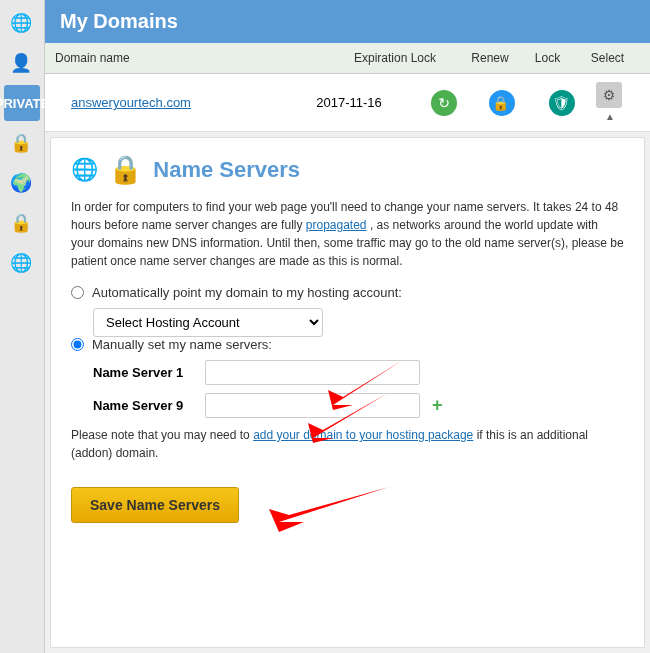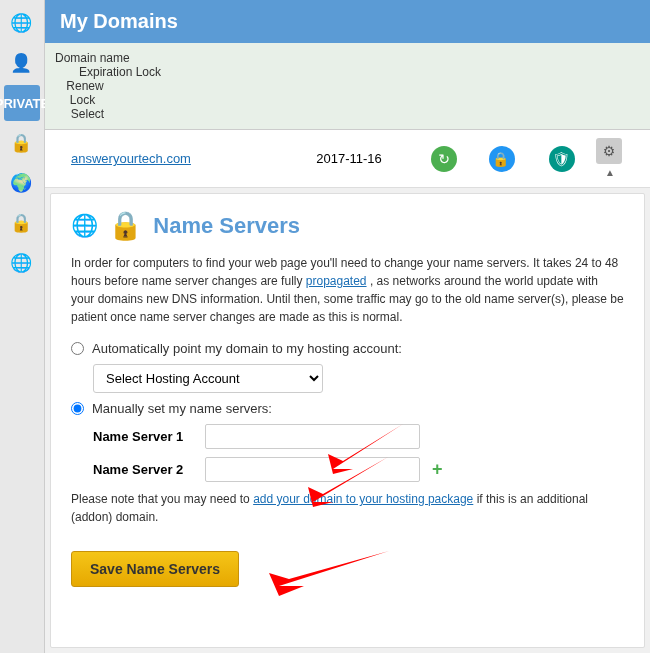--- a/index.html
+++ b/index.html
@@ -59,22 +59,21 @@
     }
 
     
     .table-header {
       display: flex;
       background: #e8f0e8;
       border-bottom: 1px solid #ccc;
       padding: 8px 10px;
       font-size: 12px;
       color: #333;
-      align-items: flex-start;
-      flex-direction: column;
+      align-items: flex-end;
     }
 
     .th-domain { flex: 1; }
     .th-expiration { width: 130px; text-align: center; }
     .th-renew { width: 60px; text-align: center; }
     .th-lock { width: 55px; text-align: center; }
     .th-privacy { width: 65px; text-align: center; }
 
     
     .domain-row {
@@ -170,21 +169,21 @@
     }
 
     .option-label {
       font-size: 13px;
       color: #333;
     }
 
     
     .select-container {
       margin-left: 22px;
-      margin-bottom: 8px;
+      margin-bottom: 0;
     }
 
     .hosting-select {
       padding: 5px 8px;
       border: 1px solid #ccc;
       border-radius: 3px;
       width: 230px;
       font-size: 13px;
       cursor: pointer;
       background: white;
@@ -339,21 +338,21 @@
           <input type="radio" name="ns-option" id="manual-opt" checked="" style="">
           <label for="manual-opt" class="option-label">Manually set my name servers:</label>
         </div>
 
         <div class="name-server-section" style="position:relative;">
           <div class="ns-row">
             <span class="ns-label">Name Server 1</span>
             <input type="text" class="ns-input" value="" style="">
           </div>
           <div class="ns-row">
-            <span class="ns-label">Name Server 2</span>
+            <span class="ns-label">Name Server 9</span>
             <input type="text" class="ns-input" value="" style="">
             <span class="plus-btn">+</span>
           </div>
 
           <svg style="position:absolute; top:-5px; left:180px; pointer-events:none;" width="130" height="55">
             <polygon points="130,5 60,50 80,50 60,55 55,35 70,42 130,5" fill="red"></polygon>
           </svg>
 
           <svg style="position:absolute; top:28px; left:165px; pointer-events:none;" width="130" height="55">
             <polygon points="130,5 55,50 75,50 55,55 50,35 65,42 130,5" fill="red"></polygon>

